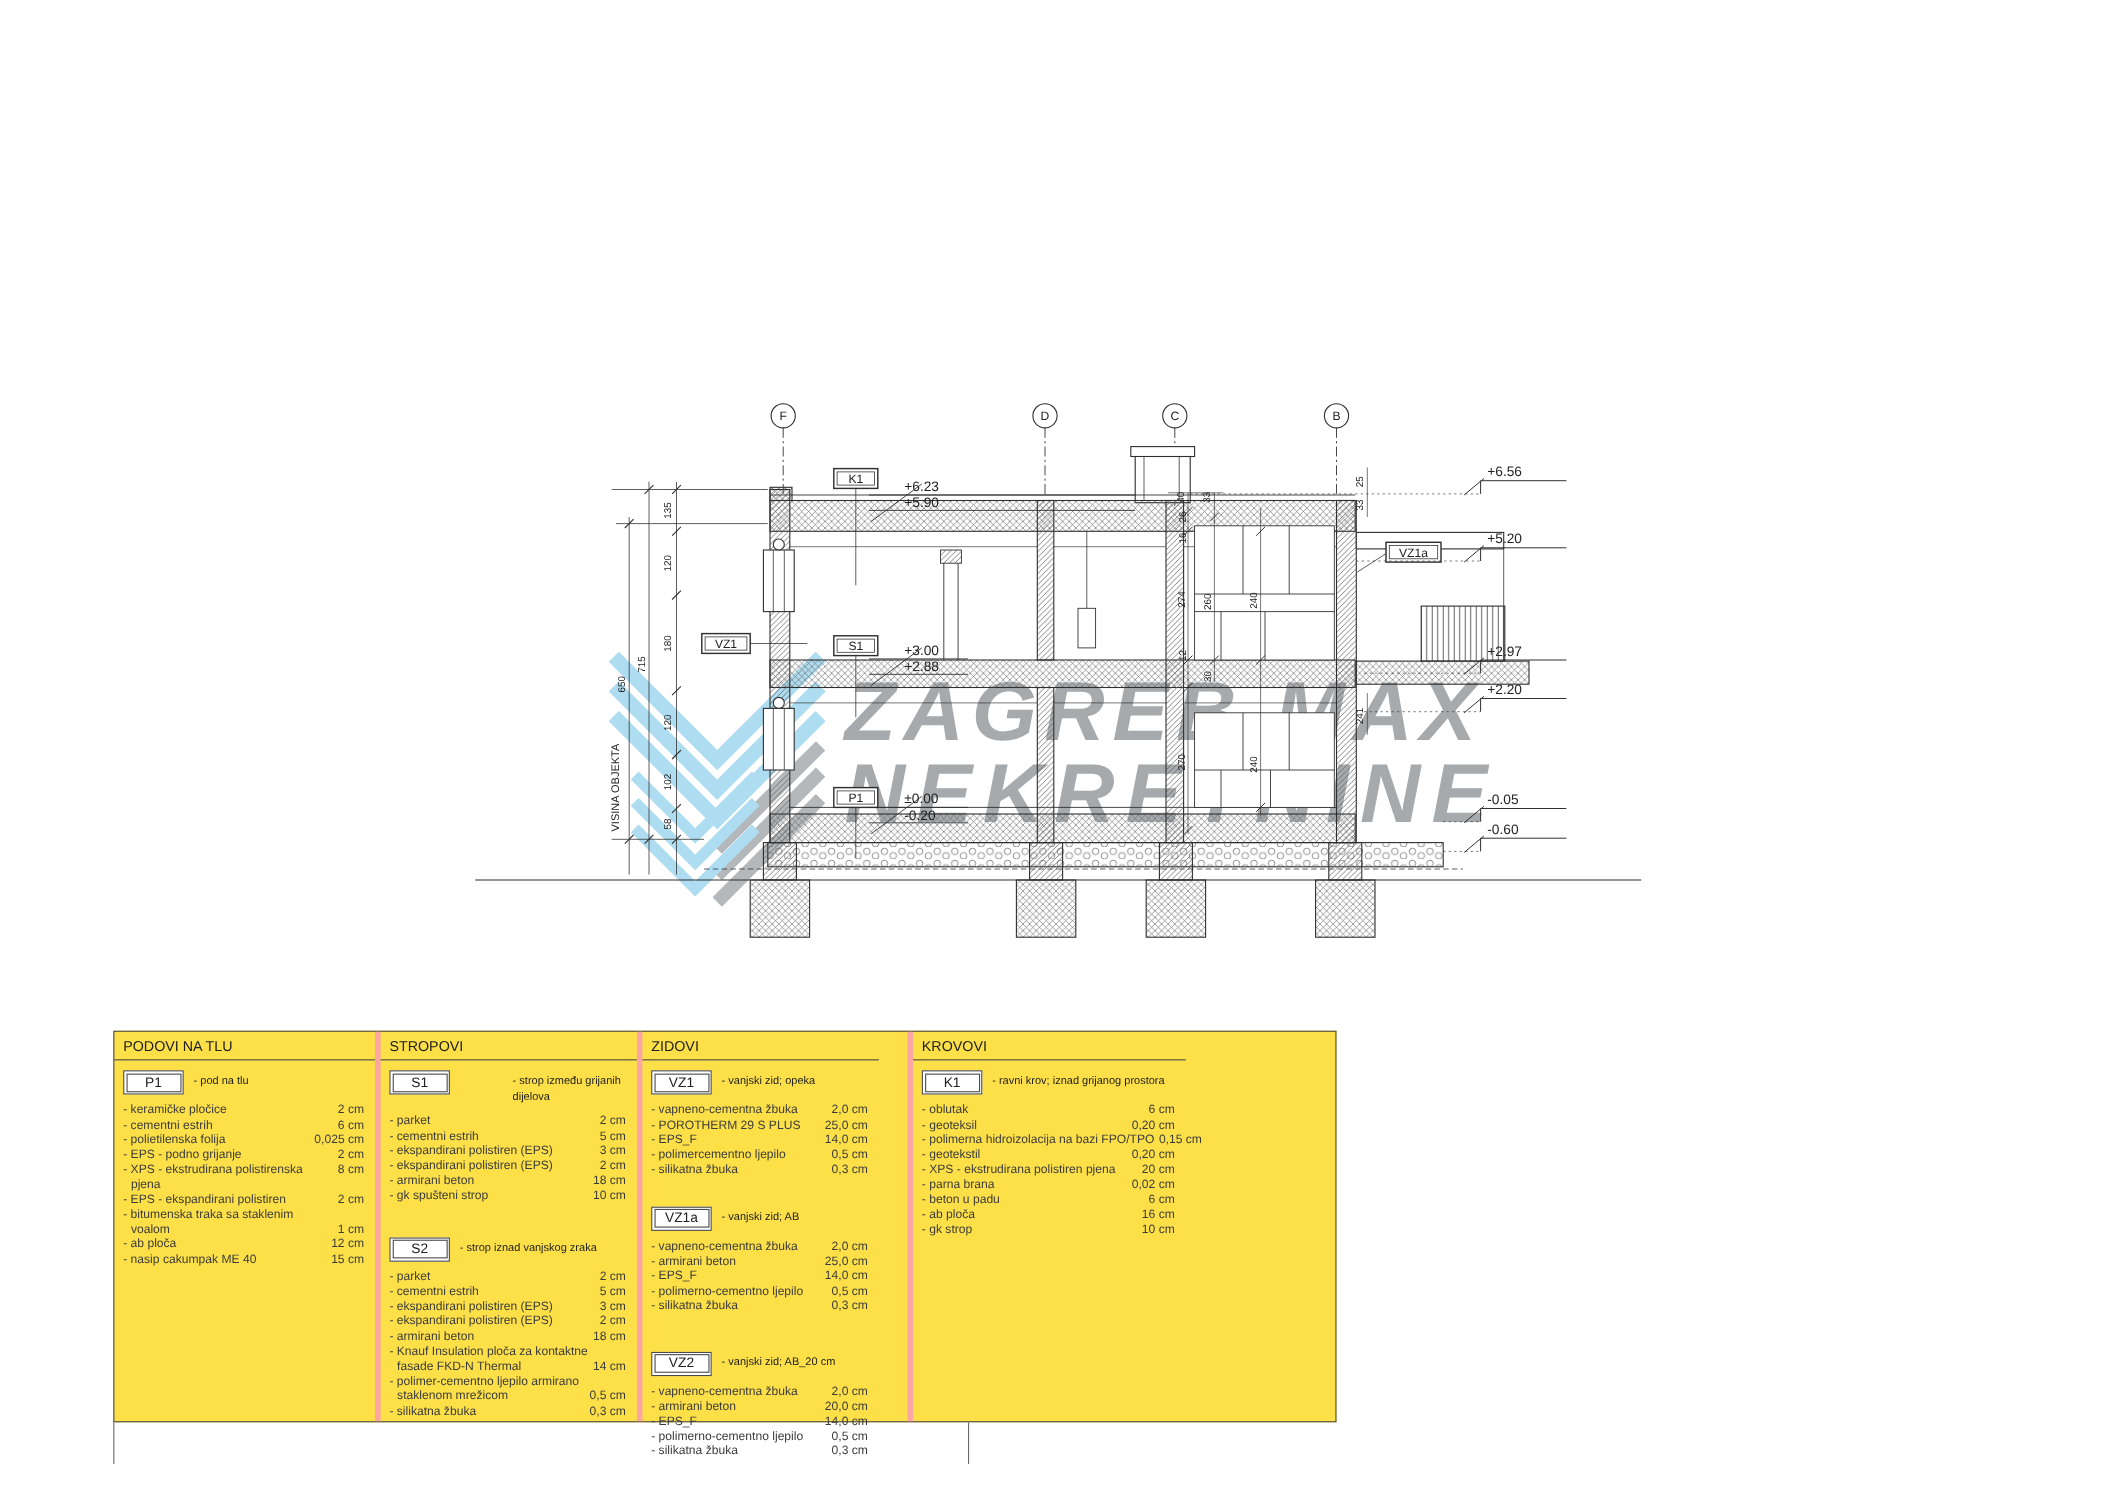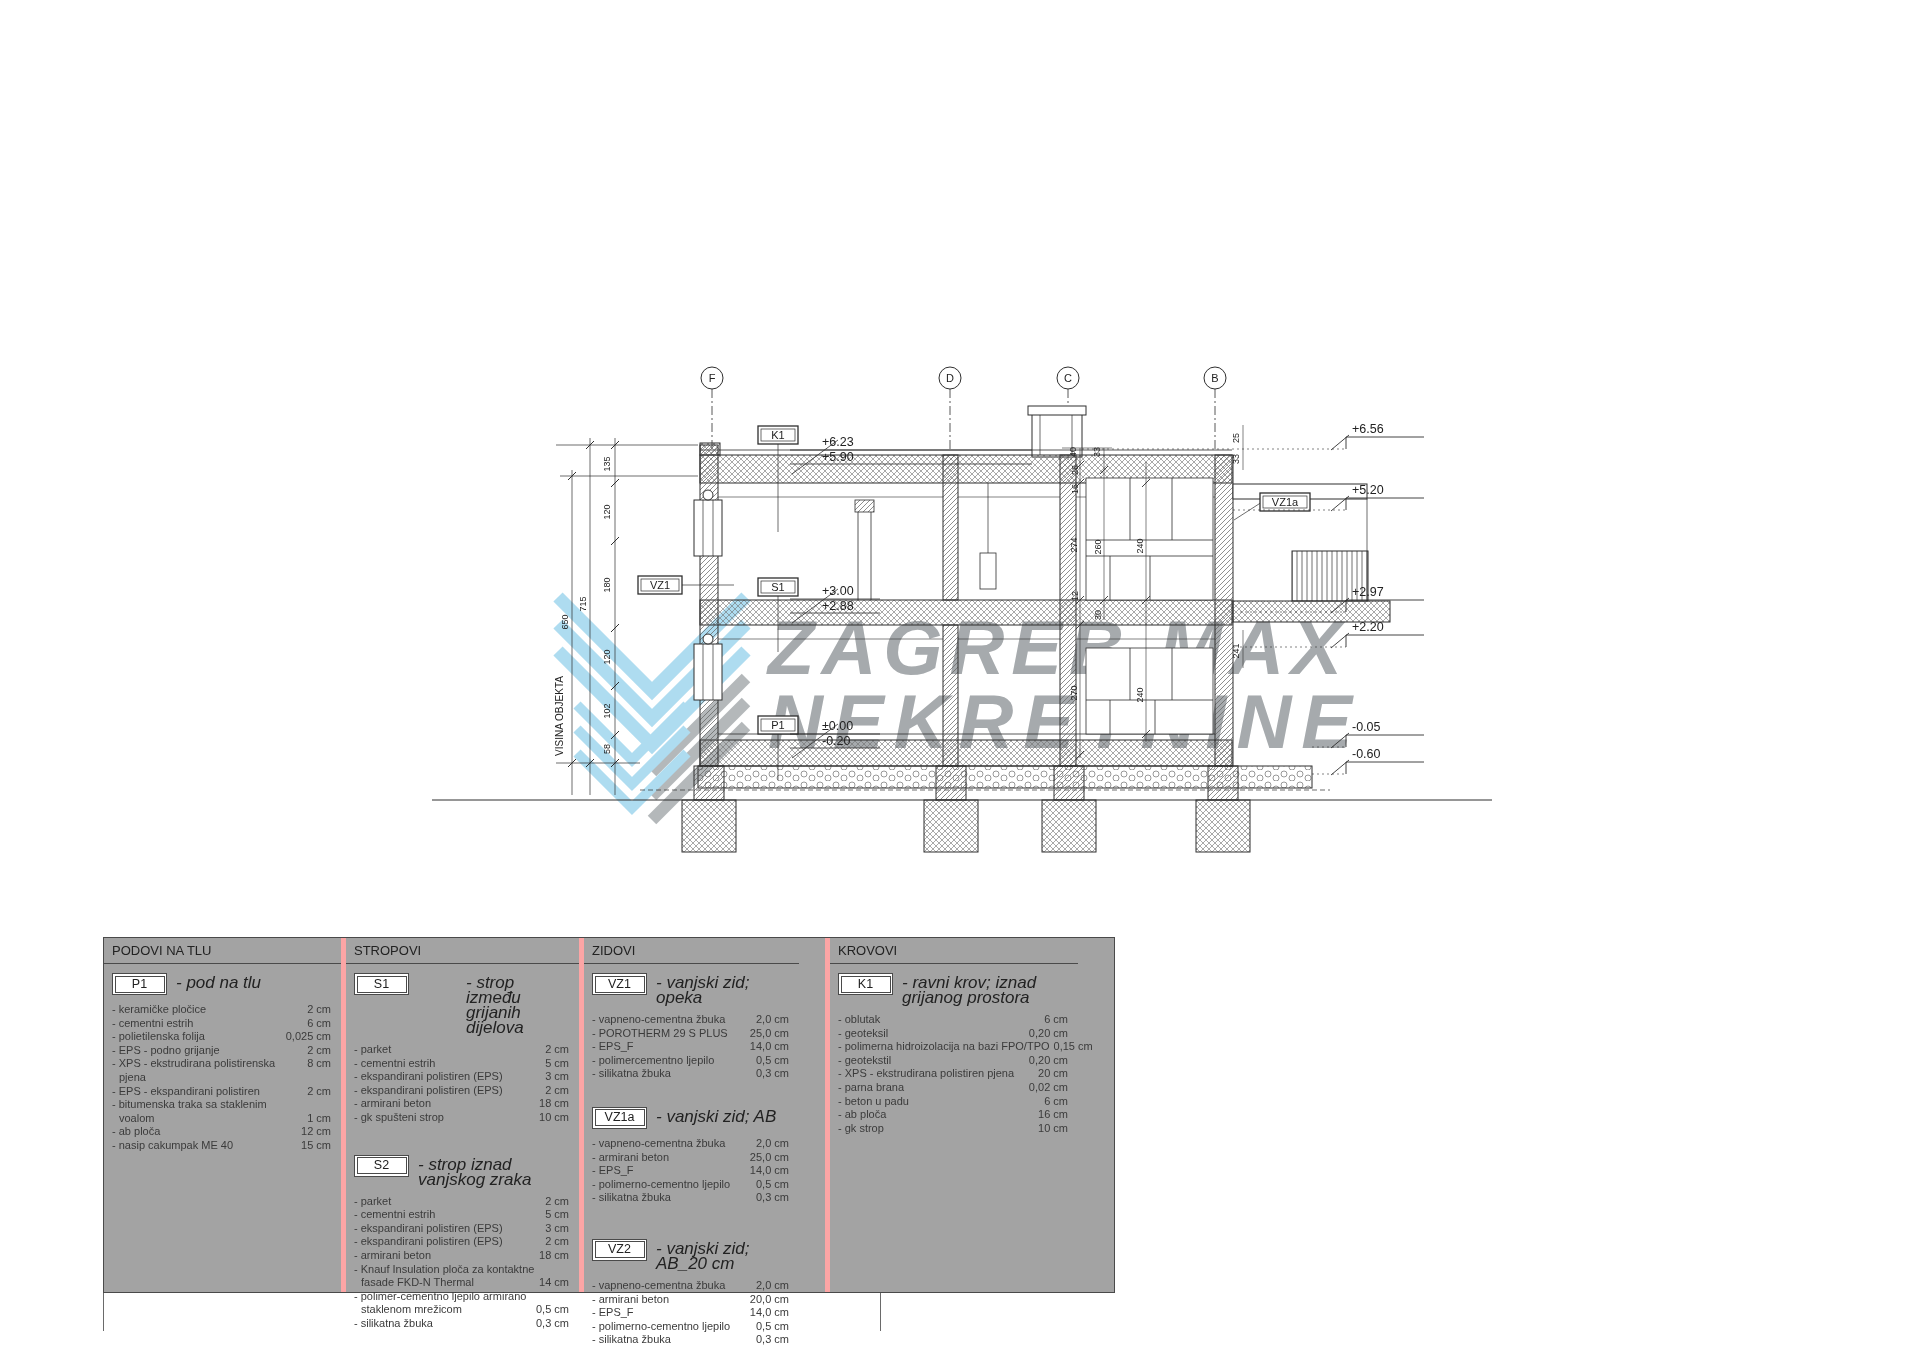--- a/index.html
+++ b/index.html
@@ -11,34 +11,34 @@
   #wm1{left:768px;top:610px;font-size:76px;letter-spacing:7px;}
   #wm2{left:768px;top:684px;font-size:76px;letter-spacing:10px;}
   
   #drawing{position:absolute;left:0;top:0;z-index:1;}
   #drawing text{fill:#222;}
   .t9{font-size:9px;}
   .t10{font-size:10px;}
   .t11{font-size:11px;}
   .t12{font-size:12.5px;}
   
-  #legend{position:absolute;left:103px;top:937px;width:1012px;height:356px;
+  #legend{position:absolute;left:103px;top:937px;width:1112px;height:356px;
           border:1.2px solid #4a4a4a;box-sizing:border-box;display:flex;z-index:2;
-          background:#a3a3a3;font-size:11px;color:#3b3b3b;}
+          background:#fde047;font-size:11px;color:#3b3b3b;}
   .col{box-sizing:border-box;height:100%;}
   .col+.col{border-left:5px solid #fca5a5;}
   .c0{width:237px;} .c1{width:238px;} .c2{width:220px;} .c3{width:253px;margin-left:26px;}
   .col-h{height:25px;line-height:25px;border-bottom:1.2px solid #4a4a4a;
          padding-left:8px;font-size:13px;color:#222;}
   .col-body{padding:9px 10px 0 8px;}
   .sec-head{display:flex;align-items:flex-start;margin-bottom:8px;}
   .code{display:inline-block;border:1.6px solid #4a4a4a;padding:1.5px;flex:0 0 auto;margin-right:9px;background:#fff;}
   .code-in{display:inline-block;border:1px solid #4a4a4a;min-width:40px;text-align:center;
            font-size:12.5px;line-height:15px;padding:0 4px;color:#222;}
-  .sec-title{font-size:17px;color:#222;padding-top:2px;line-height:15px;font-style:italic;}
+  .sec-title{font-size:10px;color:#222;padding-top:2px;line-height:15px;}
   .row{display:flex;line-height:13.6px;}
   .rn{flex:1;white-space:nowrap;}
   .rn.cont{padding-left:7px;}
   .rv{flex:0 0 auto;text-align:right;padding-left:4px;}
   .gap30{margin-top:30px;} .gap26{margin-top:26px;} .gap34{margin-top:34px;}
   
   .below-line{position:absolute;width:1px;background:#6a6a6a;z-index:2;}
 </style>
 </head>
 <body>

